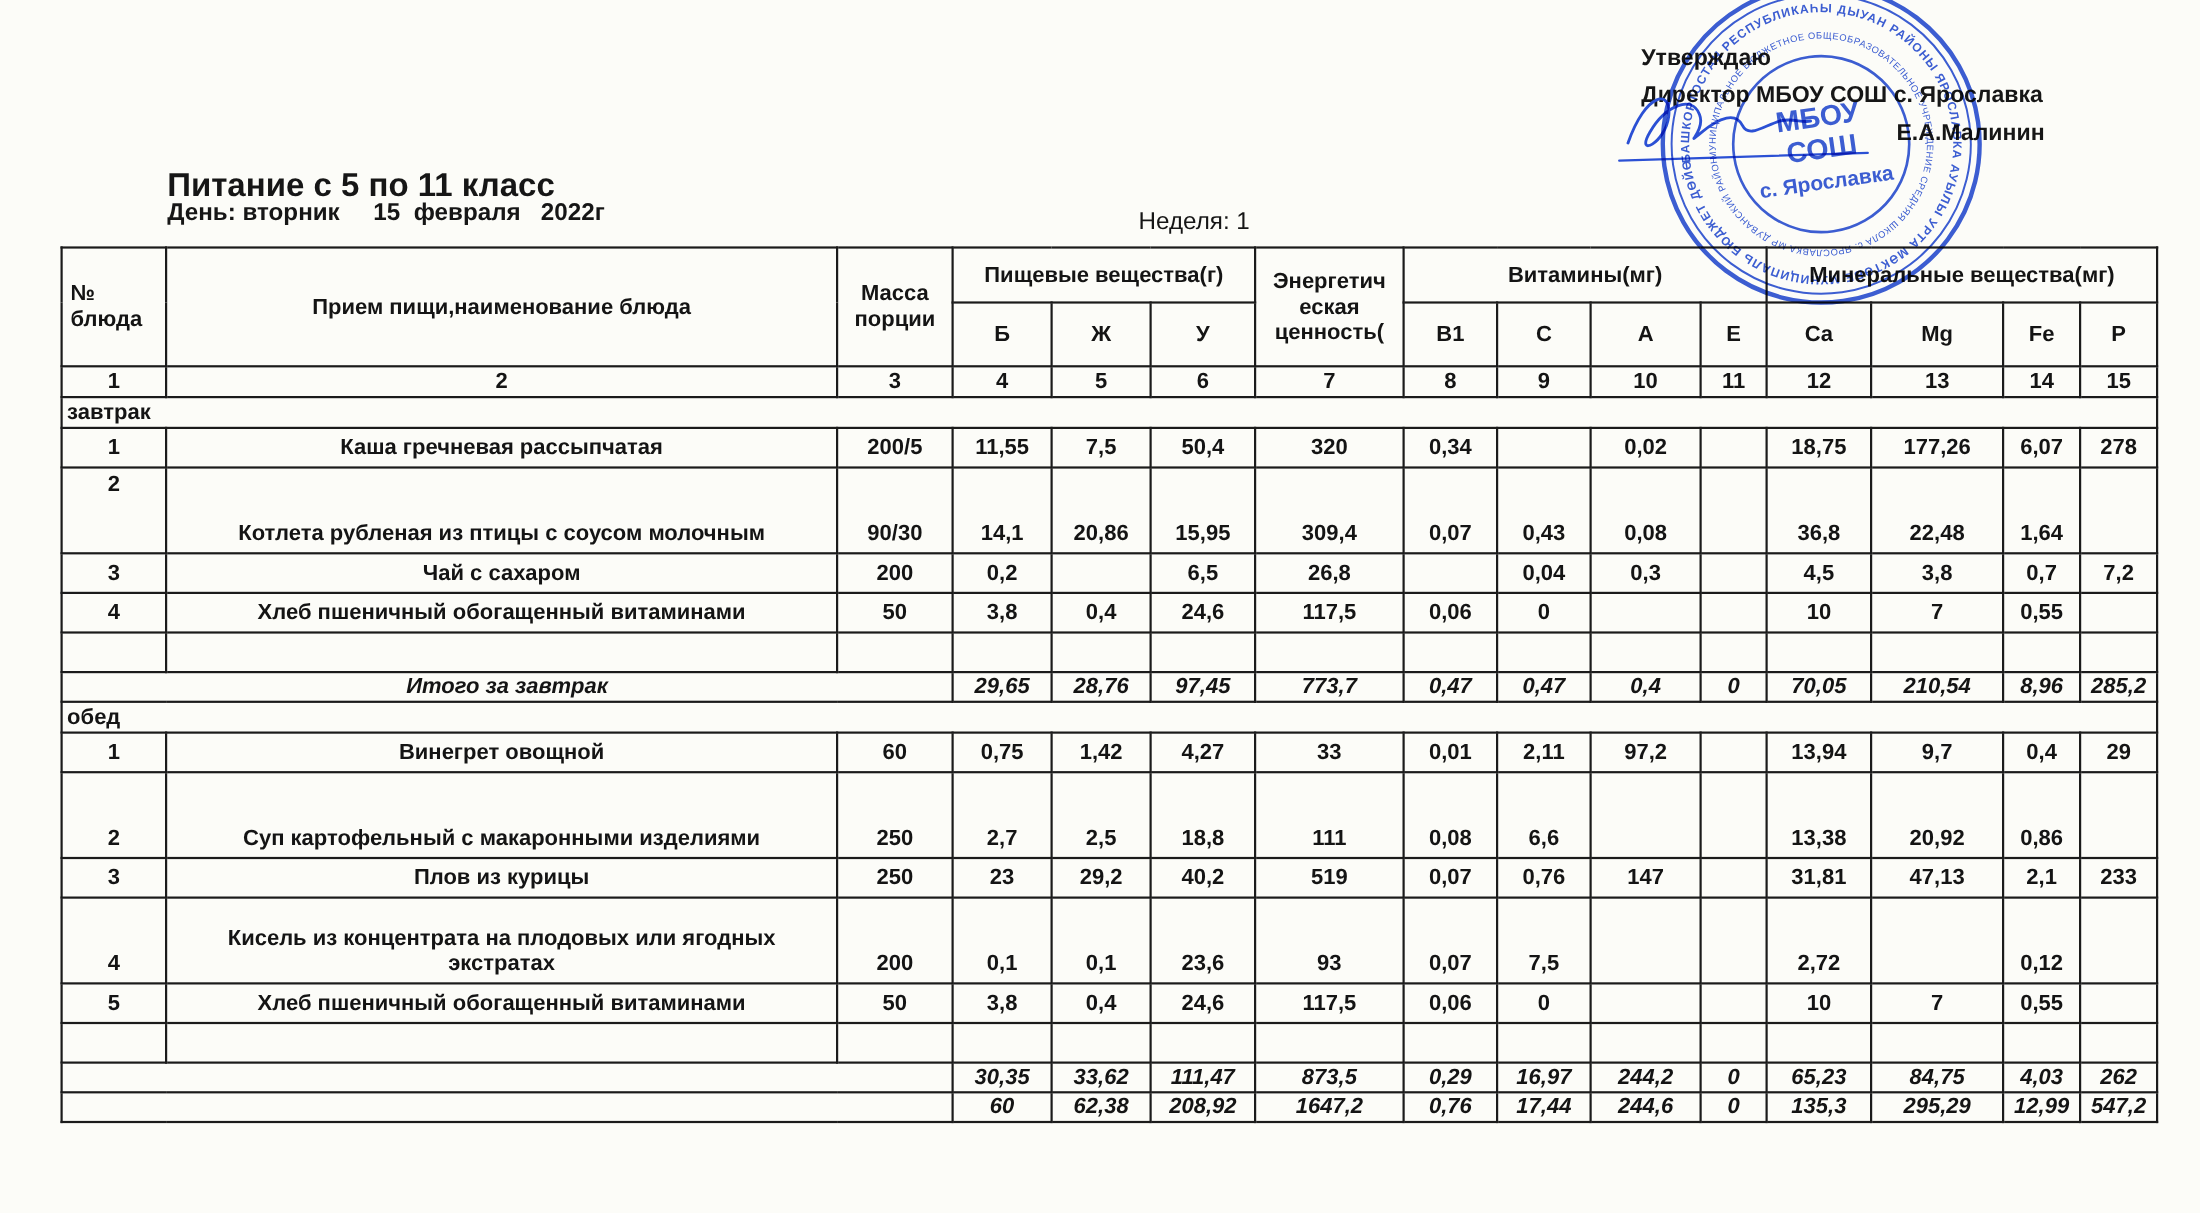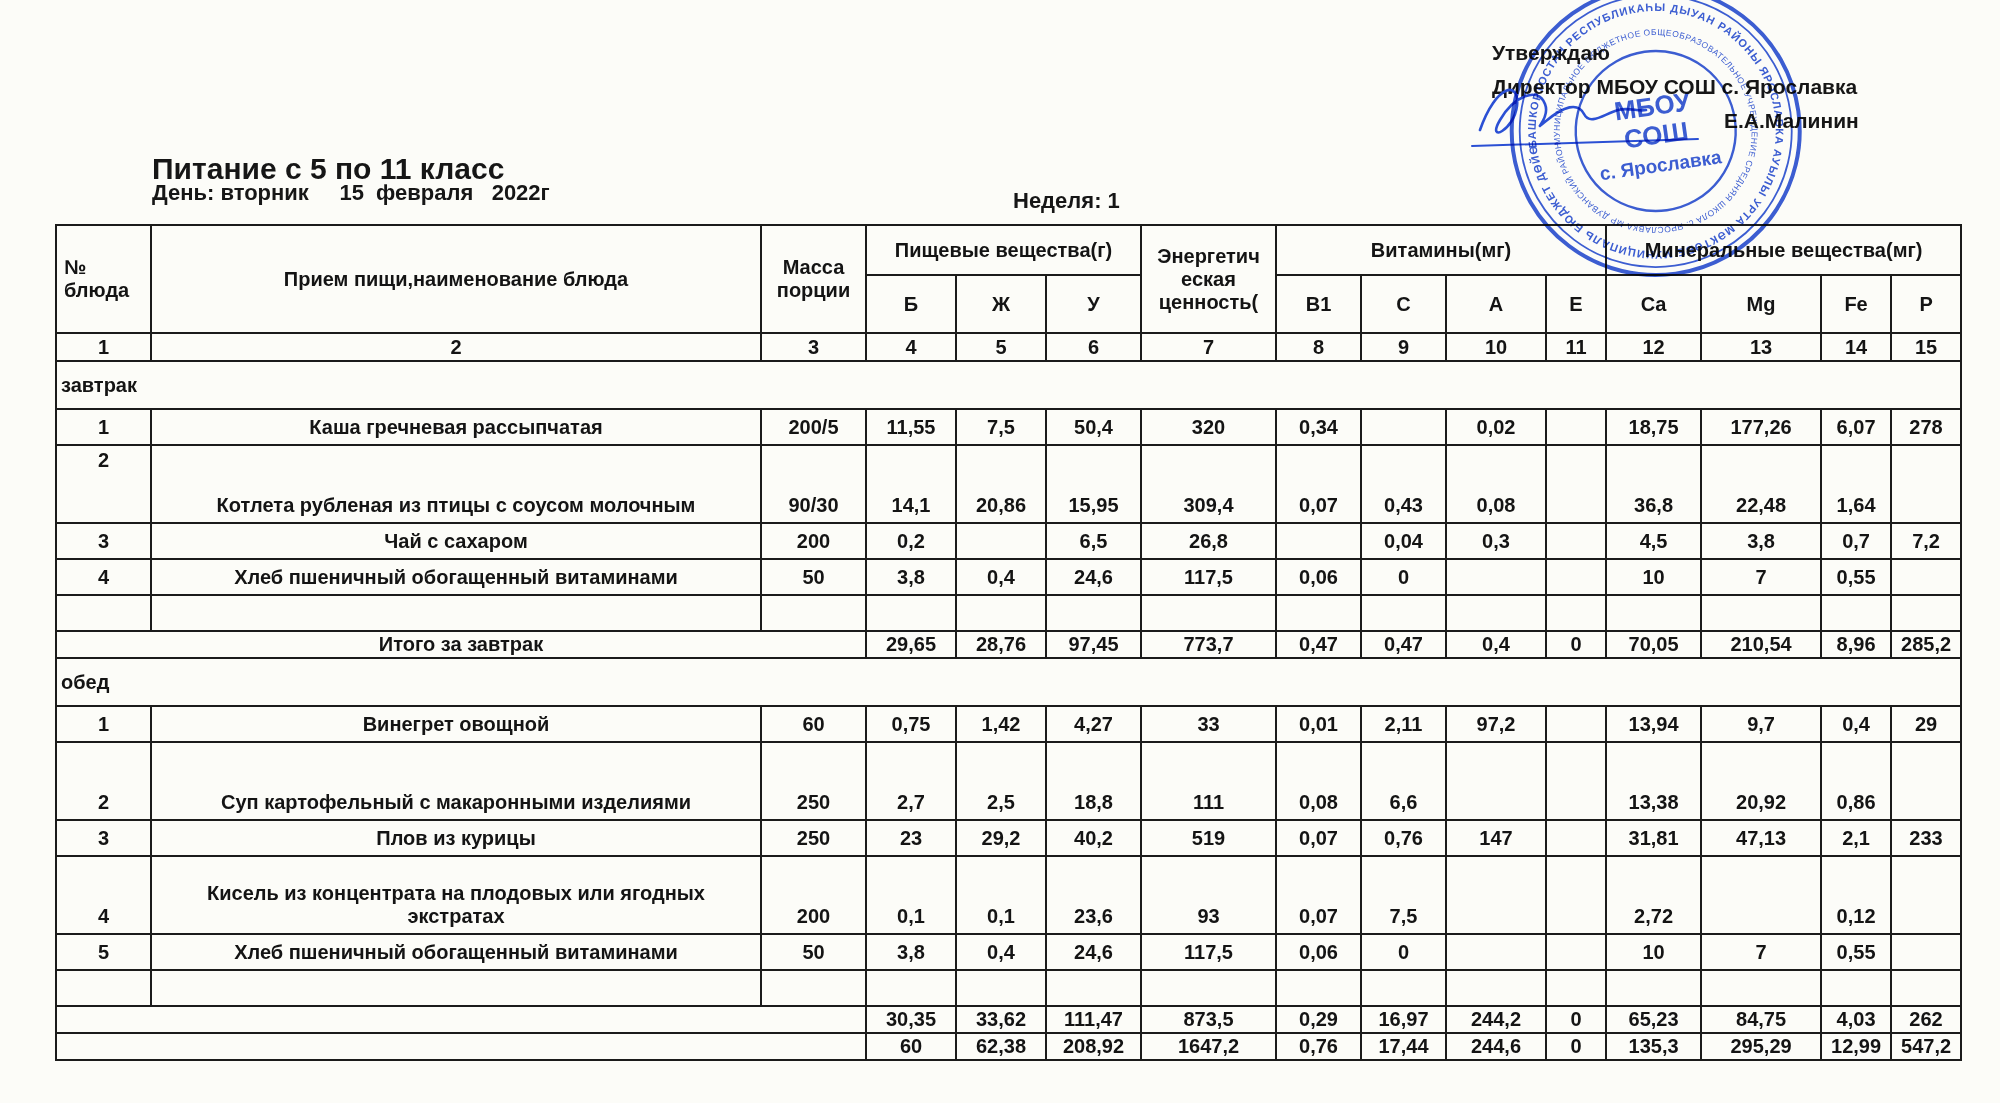--- a/index.html
+++ b/index.html
@@ -10,39 +10,39 @@
   }
   
   .approval { position:absolute; left:1492px; top:36px; font-size:21px; font-weight:700; line-height:34px; }
   .approval .name-line { margin-left:232px; }
   .signature-svg { position:absolute; left:1466px; top:76px; z-index:3; }
   
   .stamp-wrap { position:absolute; left:1498px; top:-22px; z-index:4; transform:rotate(-8deg); mix-blend-mode:multiply; opacity:0.92; }
   
   .doc-title { position:absolute; left:152px; top:152px; font-size:30px; font-weight:700; }
   .doc-dayline { position:absolute; left:152px; top:180px; font-size:22px; font-weight:700; white-space:pre; }
-  .doc-week { position:absolute; left:1013px; top:188px; font-size:22px; font-weight:700; }
+  .doc-week { position:absolute; left:1035px; top:188px; font-size:22px; font-weight:400; }
   
   table.menu { position:absolute; left:55px; top:224px; width:1905px; border-collapse:collapse; table-layout:fixed; z-index:1; }
   table.menu th, table.menu td {
     border:2px solid #1b1b1b; font-weight:700; font-size:20px; color:#141414;
     padding:1px 4px; overflow:hidden; vertical-align:middle;
   }
   table.menu th { text-align:center; line-height:1.15; }
   .th-left { text-align:left !important; padding-left:7px !important; }
   .th-energy { line-height:1.25; }
   tr.head-groups { height:50px; }
   tr.head-subs { height:58px; }
   tr.numbering { height:28px; }
   tr.numbering td { text-align:center; padding:0 2px; }
-  tr.section-row { height:48px; }
+  tr.section-row { height:28px; }
   td.section-cell { text-align:left; padding-left:7px; }
   tr.dish-row { height:36px; }
   tr.dish-row.tall { height:78px; }
-  tr.total-row { height:20px; }
+  tr.total-row { height:20px;font-style:italic; }
   td.name-cell { text-align:center; padding-left:8px; }
   td.num-cell { text-align:center; }
   tr.tall td { vertical-align:bottom; padding-bottom:5px; }
   tr.tall.num-top td:first-child { vertical-align:top; padding-top:3px; }
   .stamp-text { font-family:"Liberation Sans", sans-serif; }
 </style>
 </head>
 <body>
 
 <div class="page">

